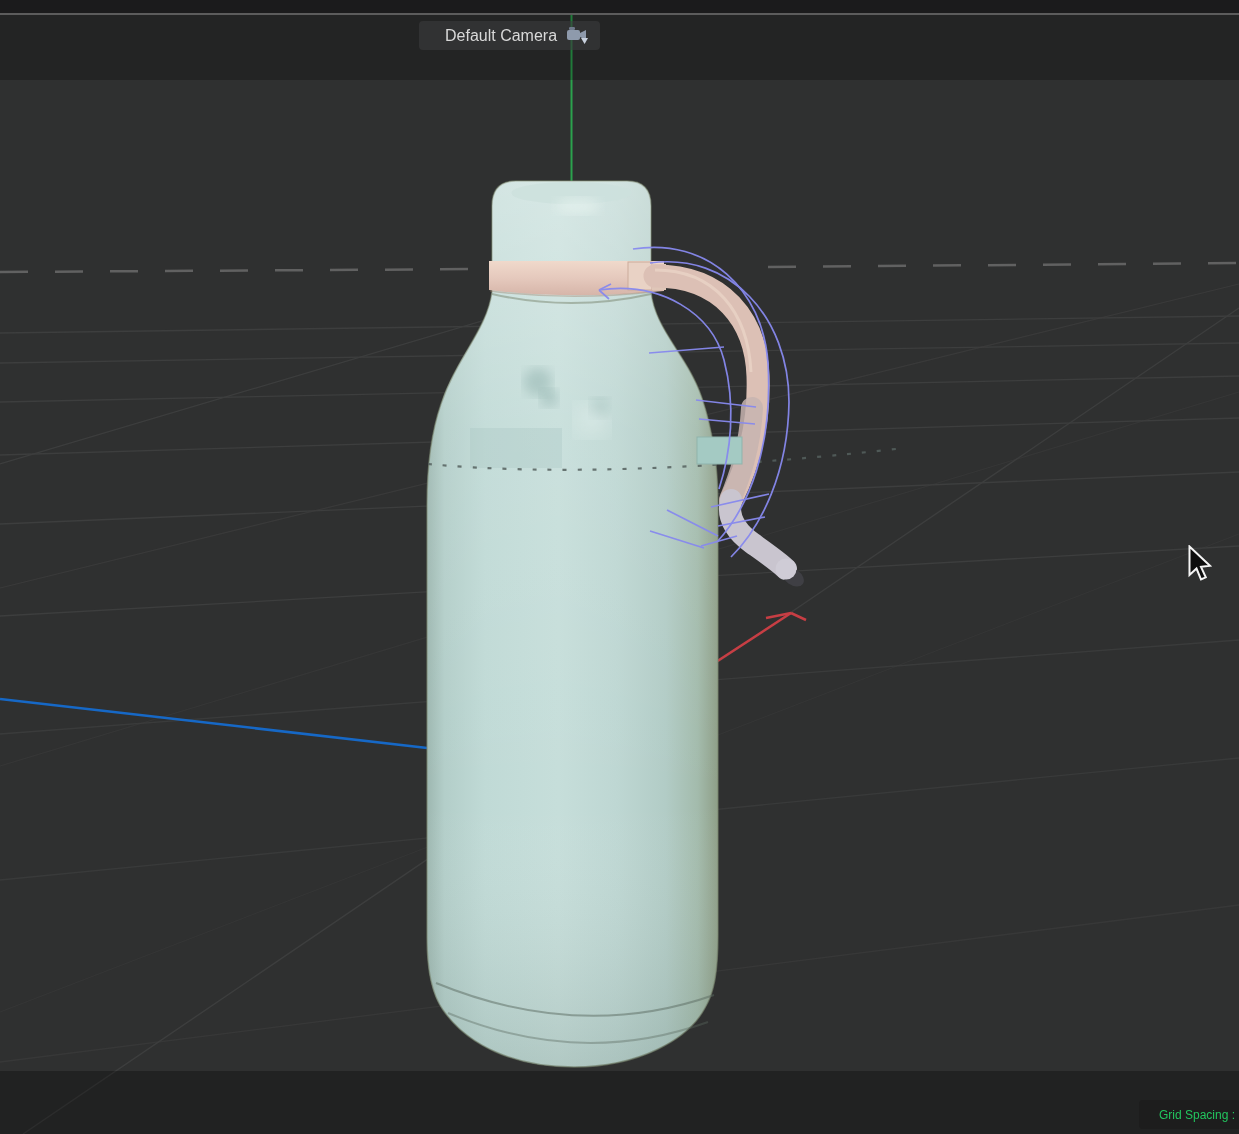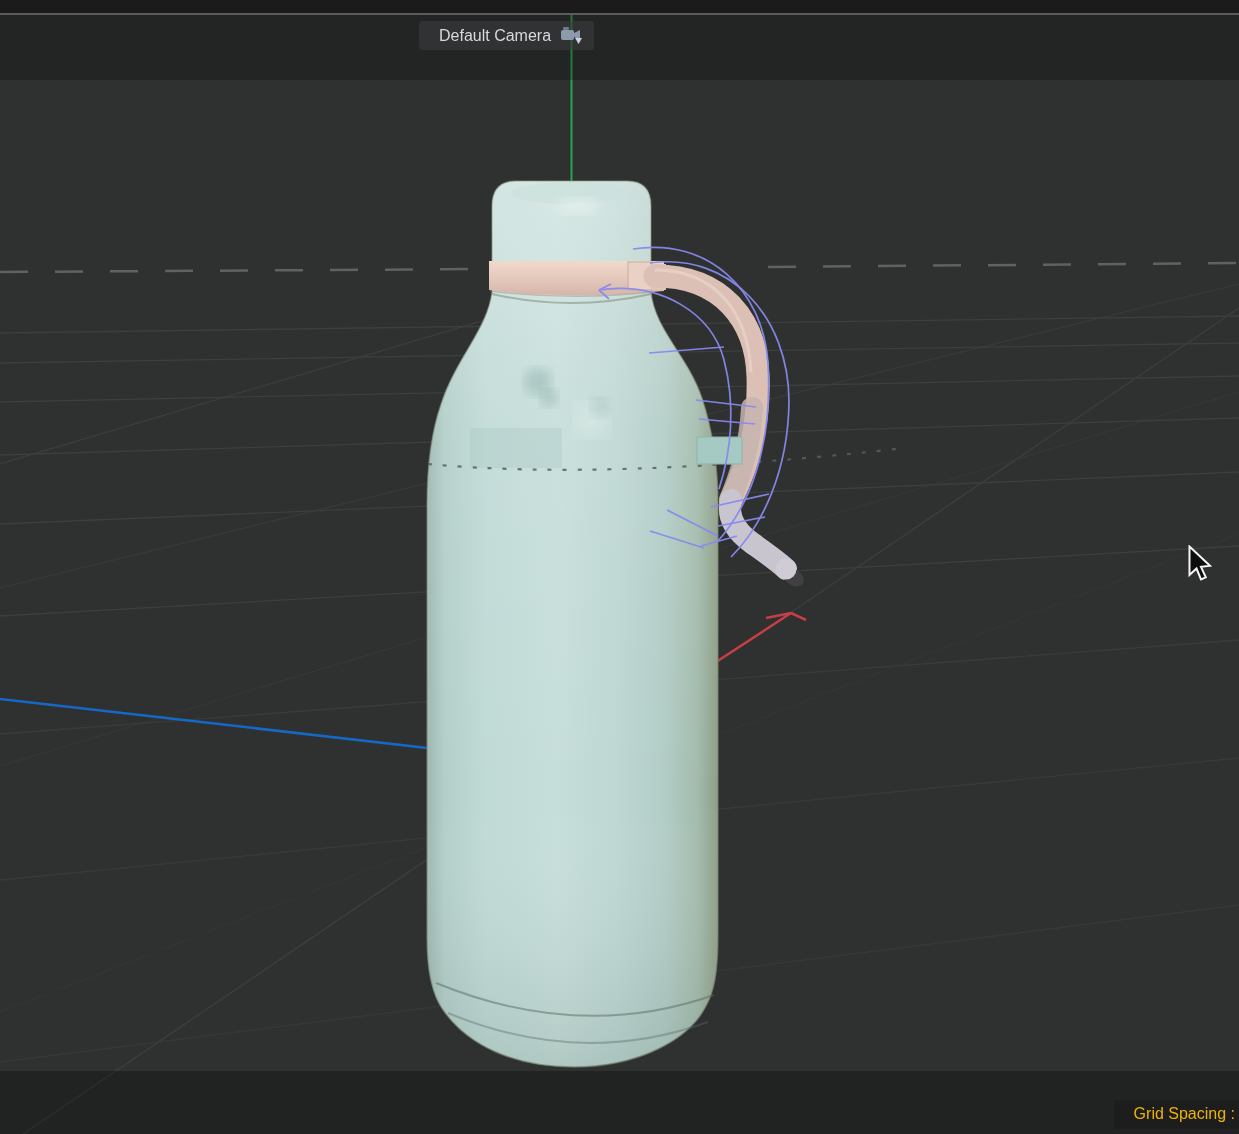--- a/index.html
+++ b/index.html
@@ -16,32 +16,32 @@
   .topbar{
     position:absolute;left:0;top:15px;width:100%;height:65px;
     background:rgba(0,0,0,0.24);z-index:2;
   }
   .bottombar{
     position:absolute;left:0;top:1071px;width:100%;height:63px;
     background:rgba(0,0,0,0.28);z-index:2;
   }
   .camera-pill{
     position:absolute;left:419px;top:21px;height:29px;z-index:3;
-    display:flex;align-items:center;gap:9px;padding:0 10px 0 20px;
+    display:flex;align-items:center;gap:9px;padding:0 10px 0 26px;
     background:rgba(62,62,64,0.55);border-radius:4px;cursor:pointer;
   }
   .camera-pill span{
     color:#d9d9d9;font-size:16px;line-height:29px;white-space:nowrap;
   }
   .grid-pill{
     position:absolute;right:0;top:1100px;z-index:3;
     background:#1d1d1d;border-radius:4px 0 0 4px;
     padding:5px 4px 6px 12px;
   }
-  .grid-pill span{color:#eab308;font-size:16px;white-space:nowrap;margin-left:8px;}
+  .grid-pill span{color:#22c55e;font-size:12px;white-space:nowrap;margin-left:8px;}
   .cursor{position:absolute;left:1188px;top:545px;z-index:4;}
 </style>
 </head>
 <body>
 
 <div class="stage">
 
   <svg class="scene" width="1239" height="1134" viewBox="0 0 1239 1134">
     <defs>
       <linearGradient id="bottleGrad" x1="0" y1="0" x2="1" y2="0">

